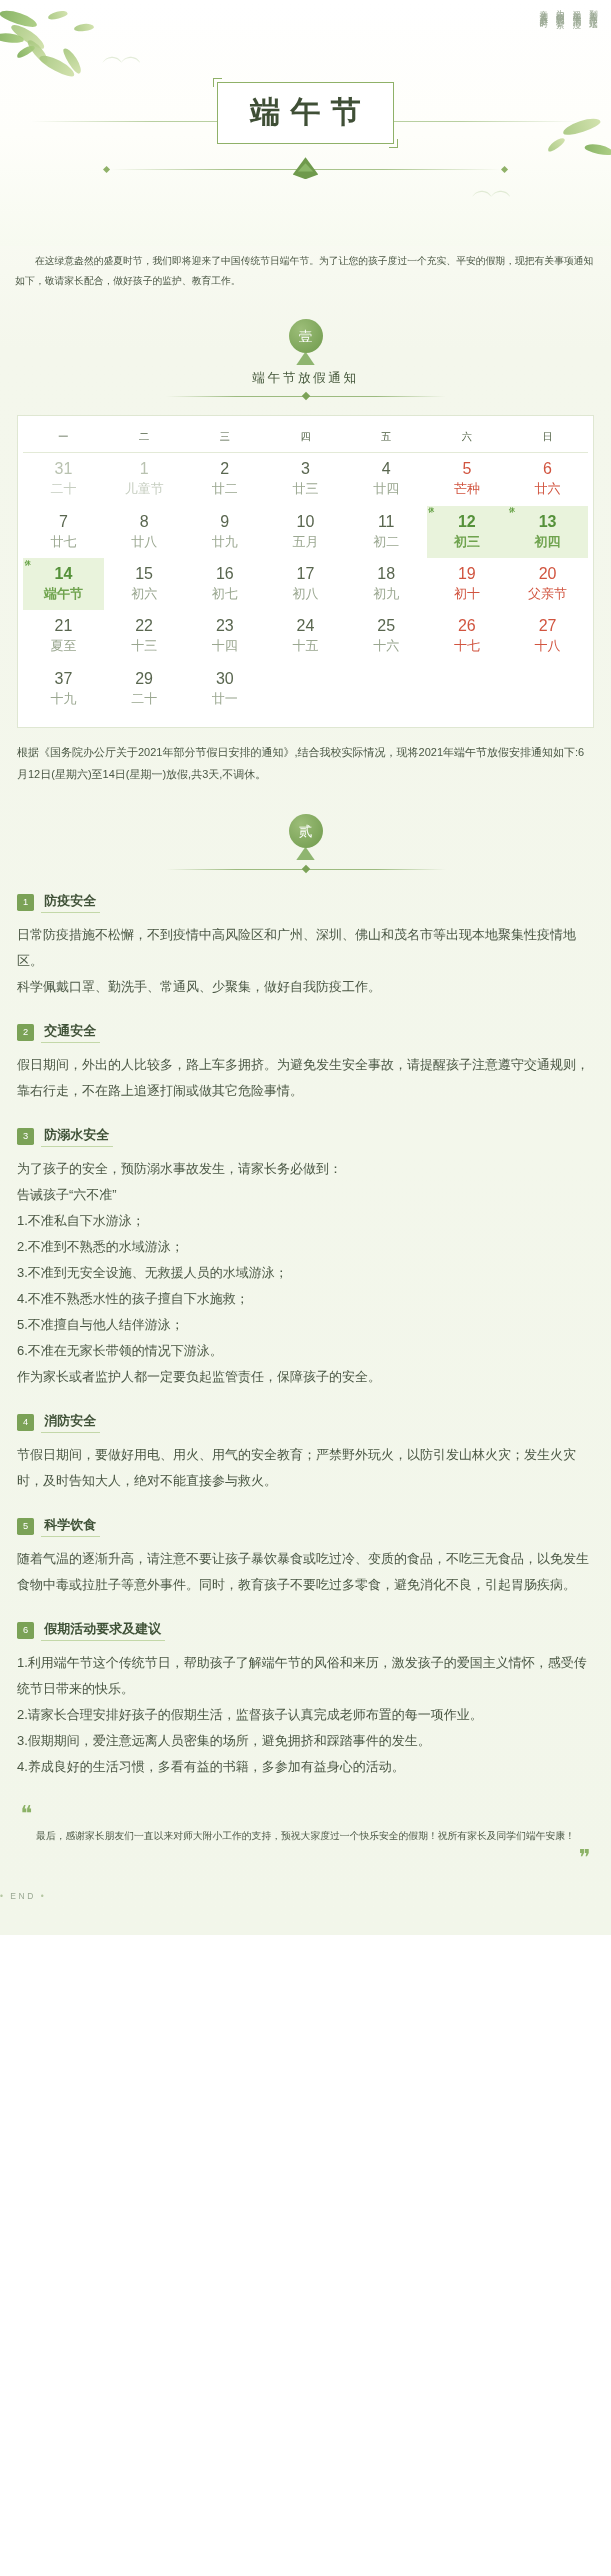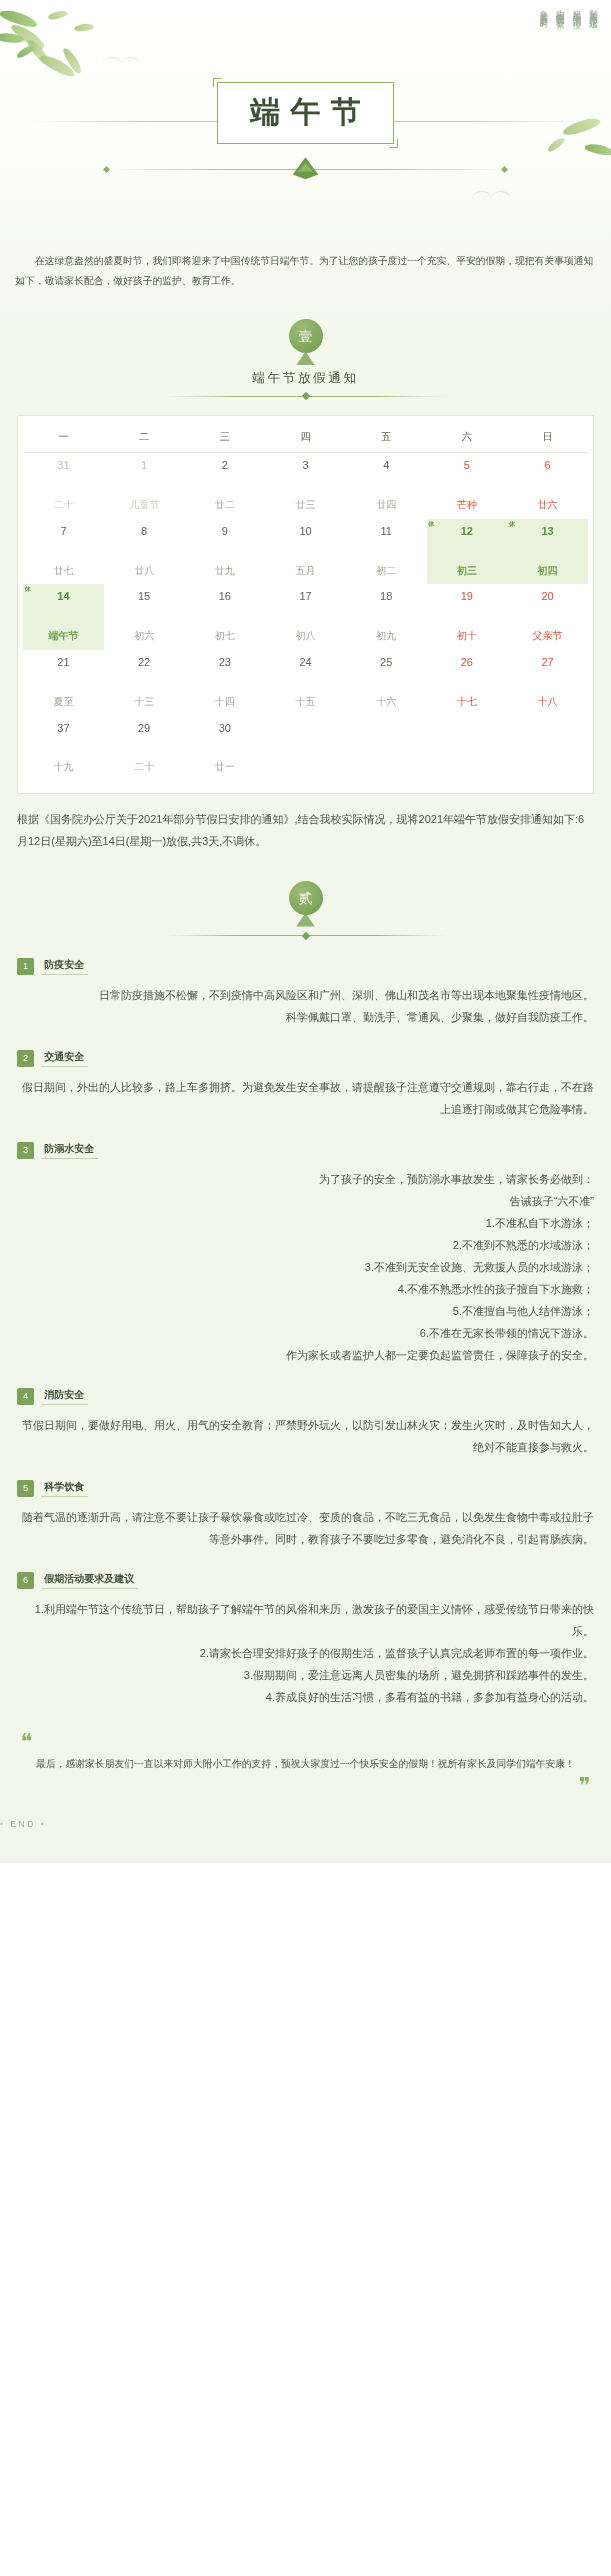--- a/index.html
+++ b/index.html
@@ -205,22 +205,22 @@
     color: #4f6043;
     padding: 5.1px 0 8.5px;
     border-bottom: 0.8px solid #e3ead7;
   }
   table.cal td {
     text-align: center;
     padding: 6px 0 6.8px;
     vertical-align: top;
     width: 14.28%;
   }
-  .d-num { font-size: 11px; color: #59664f; line-height: 1.25; }
-  .d-sub { font-size: 10px; color: #9aa790; line-height: 1.5; margin-top: 24px; }
+  .d-num { font-size: 16px; color: #59664f; line-height: 1.25; }
+  .d-sub { font-size: 13px; color: #9aa790; line-height: 1.5; }
   td.grey .d-num { color: #b9c2b0; }
   td.grey .d-sub { color: #c6cec0; }
   td.red .d-num, td.red .d-sub { color: #d1543f; }
   td.hol { background: #e9f3dc; position: relative; font-weight: bold; }
   td.hol .d-num { color: #55913a; }
   td.hol .d-sub { color: #6fa34e; }
   .tag {
     position: absolute;
     top: 0.8px; left: 1.7px;
     font-size: 6px;
@@ -244,33 +244,32 @@
     width: 17px; height: 17px;
     background: #7ba257;
     color: #fff;
     font-size: 9.3px;
     text-align: center;
     line-height: 17px;
     border-radius: 1.7px;
     flex: none;
   }
   .item-title {
-    font-size: 10px;
+    font-size: 13px;
     color: #3f5137;
     border-bottom: 1.7px solid #c3d8a8;
     padding: 0 3.4px 2.5px;
     font-weight: bold;
   }
   .item-body {
     margin-top: 8.5px;
-    font-size: 11px;
+    font-size: 13px;
     line-height: 2.0;
     color: #4a5744;
     white-space: pre-line;
-    text-align: right;
   }
 
   
   .closing {
     margin: 18.7px 17px 0;
     position: relative;
     padding: 3.4px 3.4px 0;
   }
   .quote {
     color: #8cb267;

